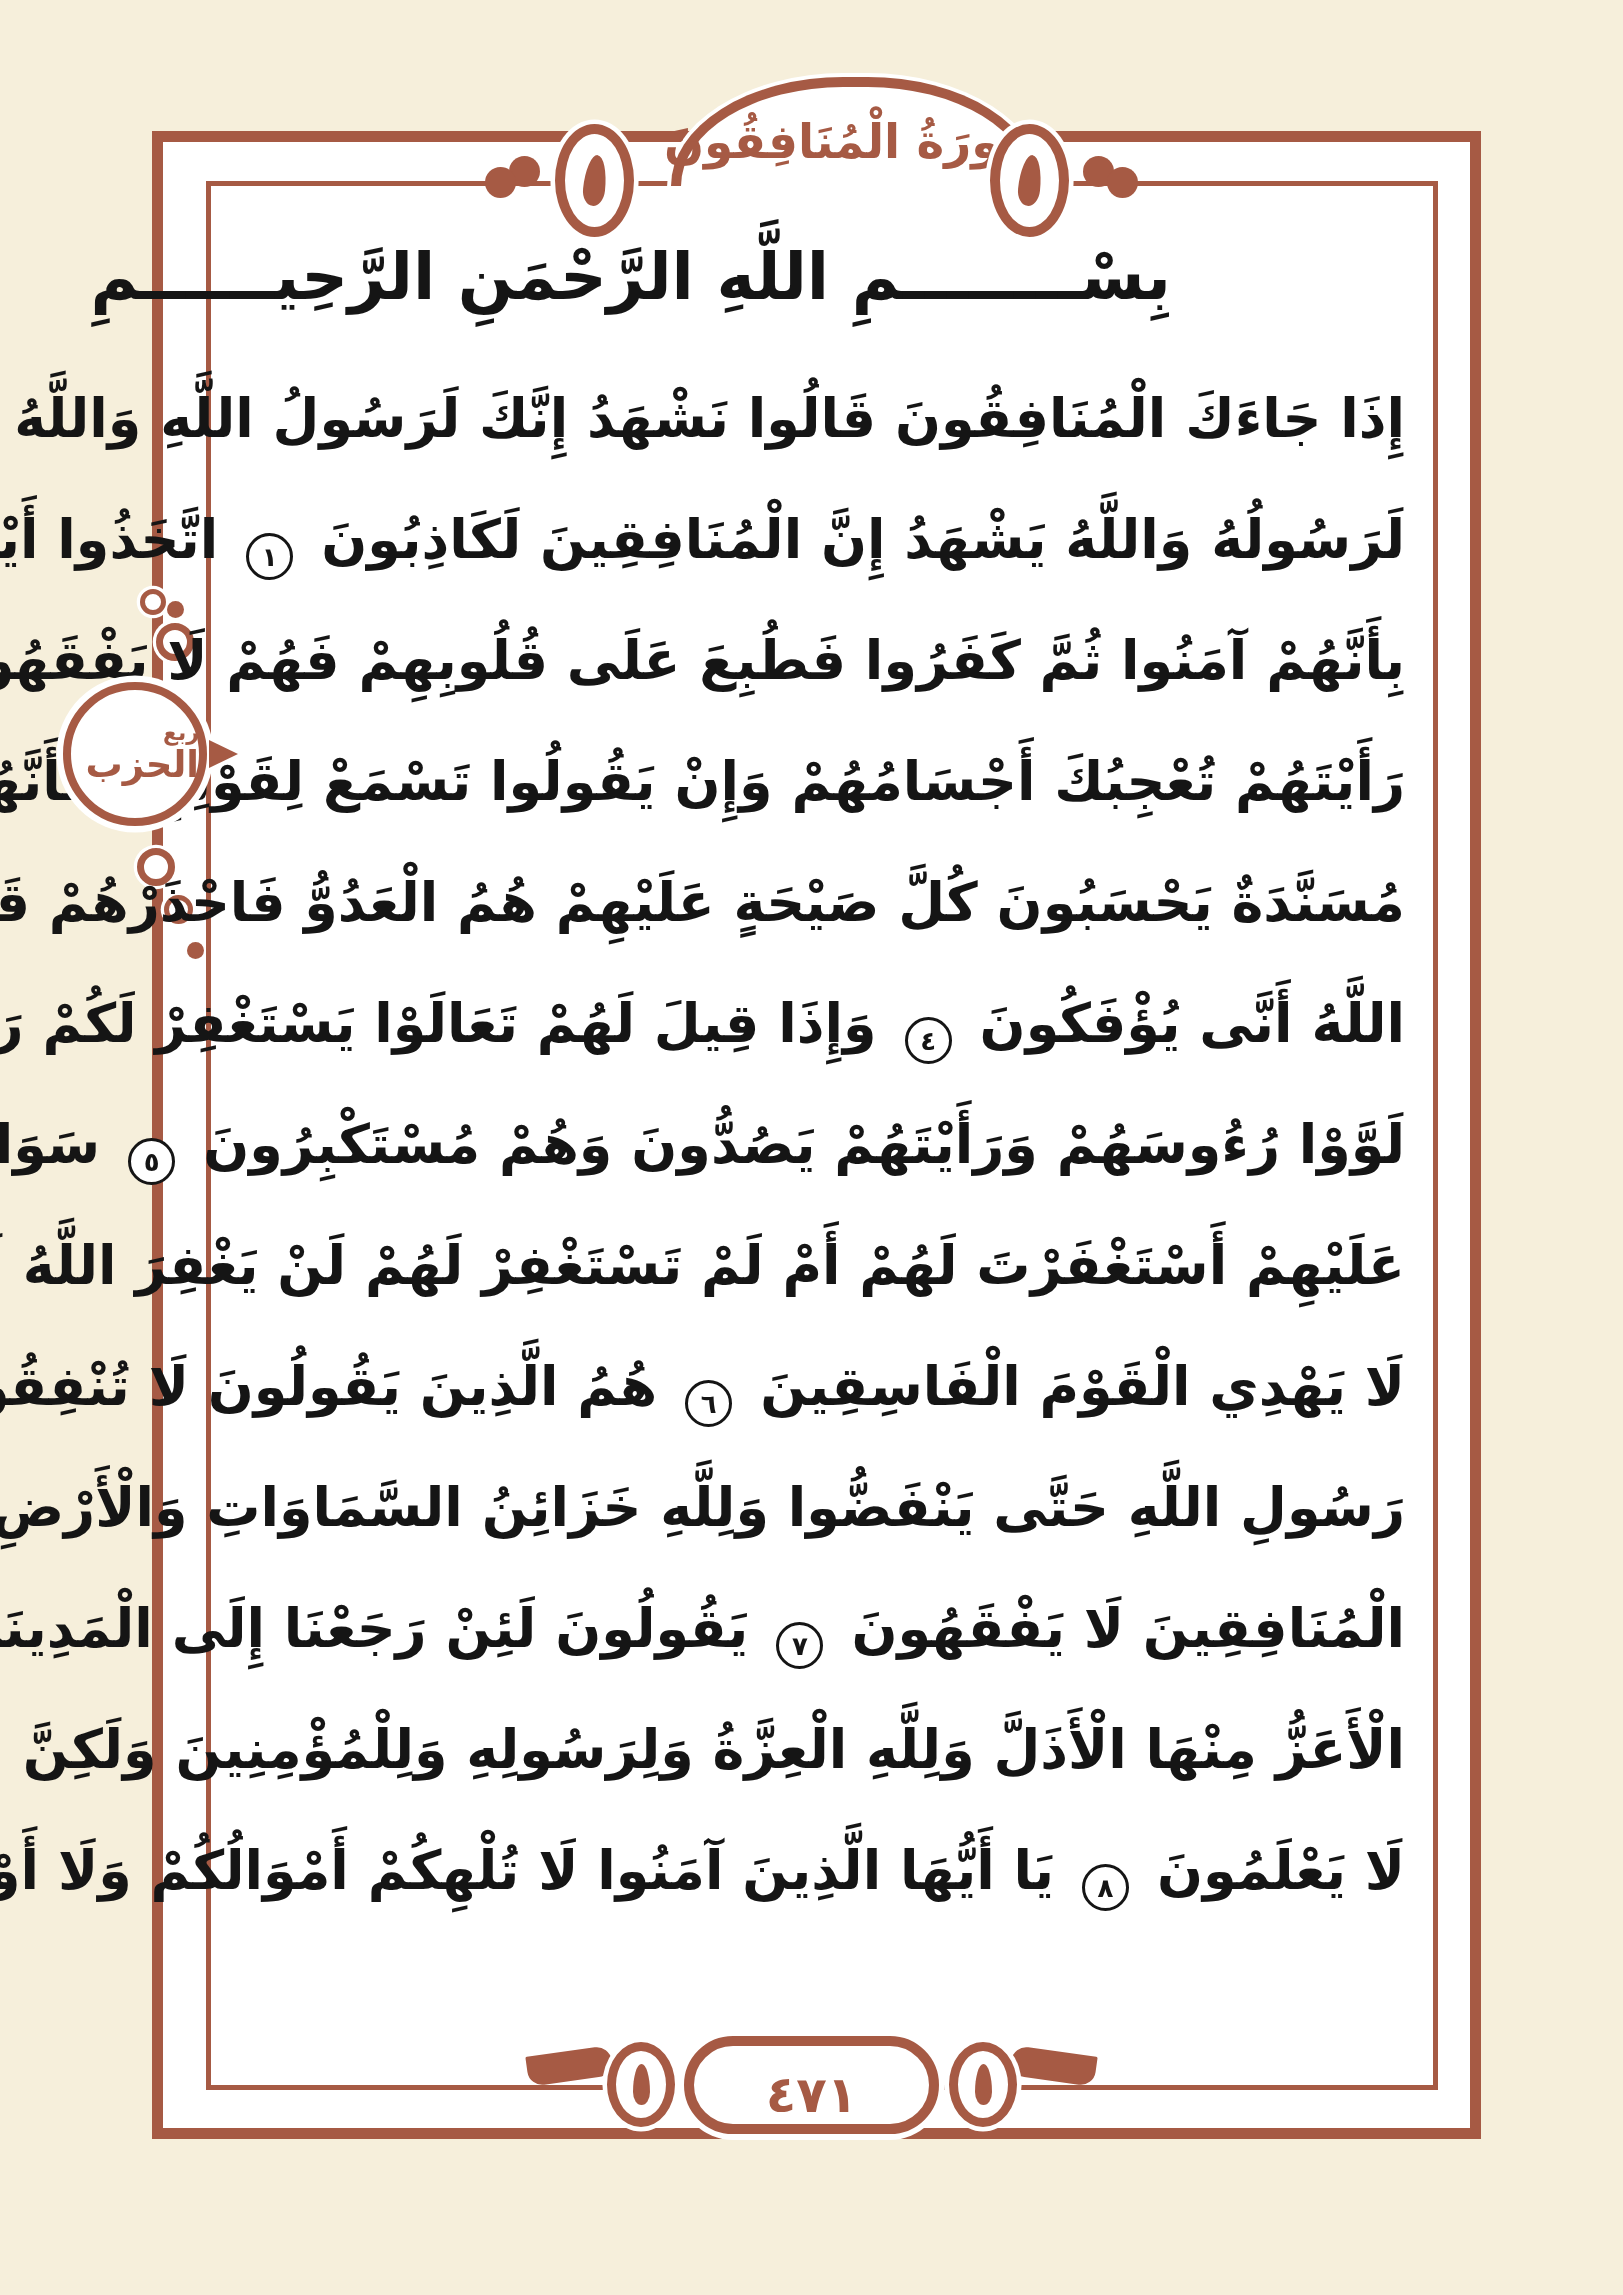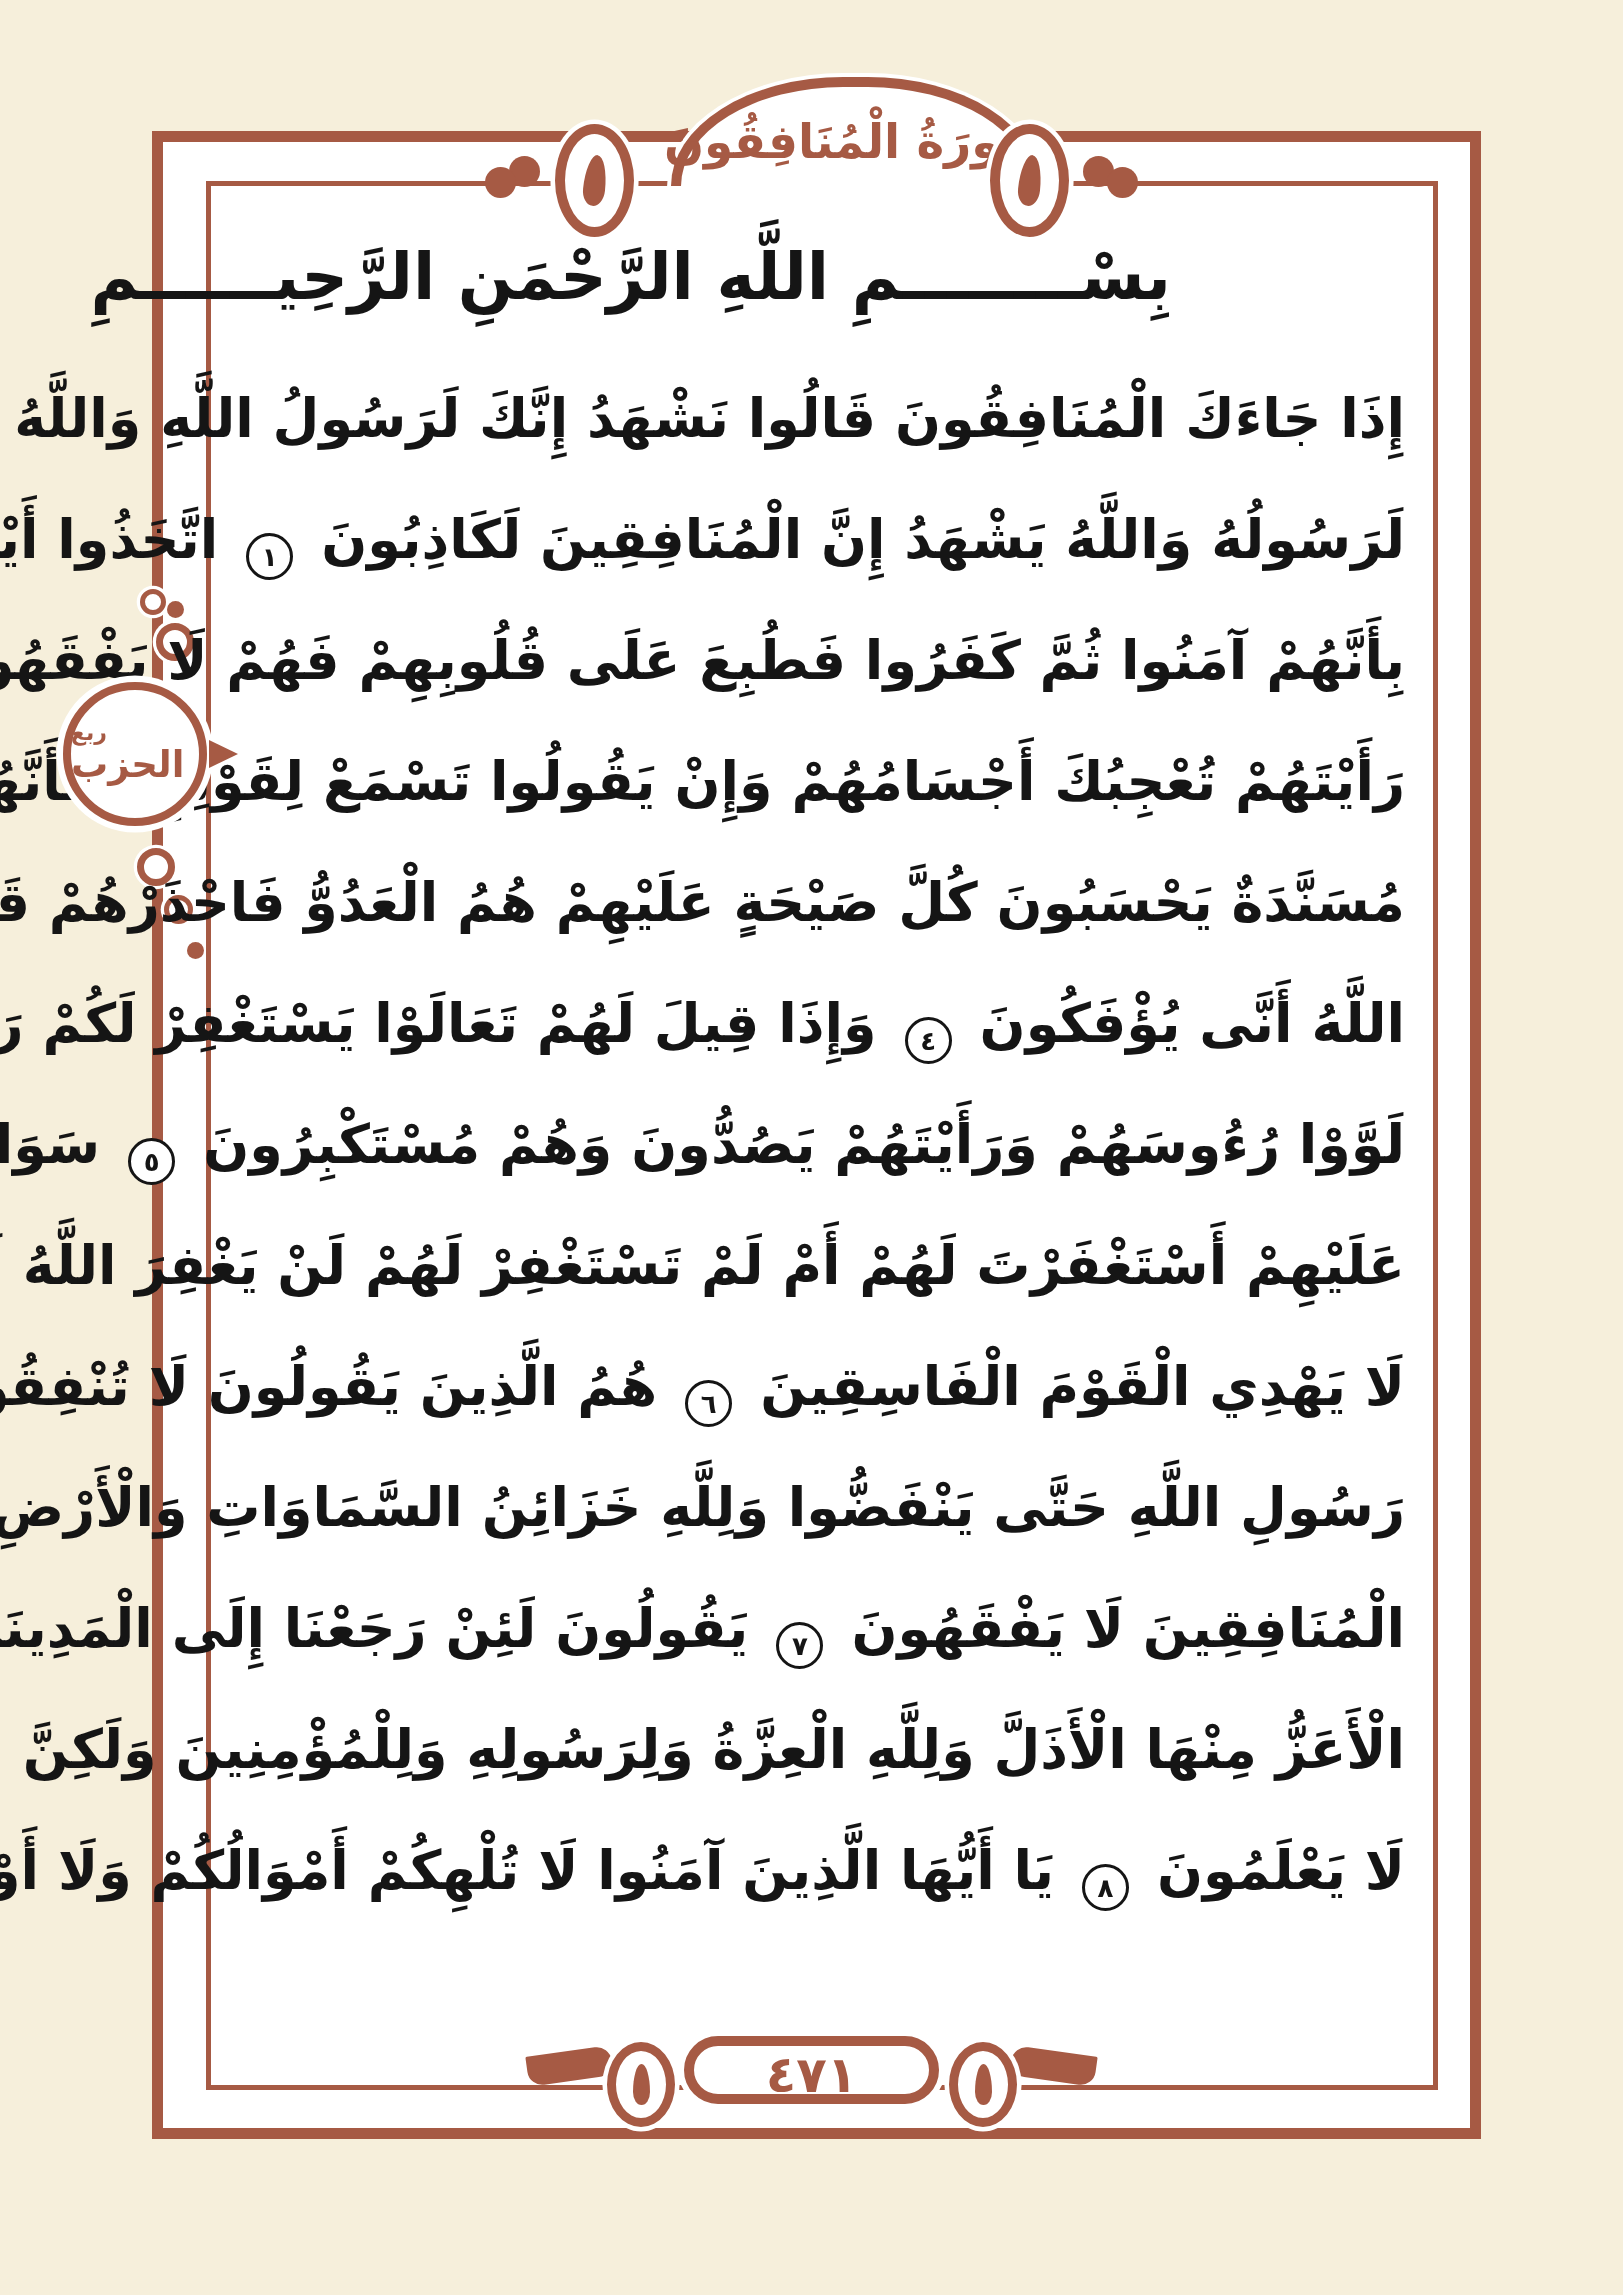--- a/index.html
+++ b/index.html
@@ -74,21 +74,21 @@
   .bump-l1{left:509px;top:156px;} .bump-l2{left:485px;top:167px;}
   .bump-r1{left:1083px;top:156px;} .bump-r2{left:1107px;top:167px;}
 
   
   .hizb-circle{
     left:63px; top:682px; width:144px; height:144px;
     border:8.5px solid var(--accent);
     border-radius:50%;
     background:var(--field);
     z-index:5;
-    display:flex;flex-direction:column;align-items:flex-end;justify-content:center;
+    display:flex;flex-direction:column;align-items:flex-start;justify-content:center;
     box-shadow:0 0 0 6.5px var(--field);
     text-align:center;
   }
   .hizb-top {color:var(--accent);font-size:22px;font-weight:bold;line-height:1;}
   .hizb-main{color:var(--accent);font-size:37px;font-weight:bold;line-height:1.15;}
   .thorn{
     left:209px; top:740px; width:0;height:0;
     border-top:14.4px solid transparent;
     border-bottom:14.4px solid transparent;
     border-right:none;
@@ -142,26 +142,26 @@
     background:var(--field);
     align-items:center;justify-content:center;
     font-size:26px;font-weight:bold;color:var(--ink);
     vertical-align:-7.9px;
     margin:0 9.2px;
     line-height:normal;
   }
 
   
   .pill{
-    left:684px; top:2036px; width:255px; height:68px;
+    left:684px; top:2036px; width:255px; height:98px;
     border:10.5px solid var(--accent);
     border-radius:52px;
     background:var(--field);
     z-index:5;
-    display:flex;align-items:flex-start;justify-content:center;
+    display:flex;align-items:flex-end;justify-content:center;
     box-shadow:0 0 0 5.9px var(--field);
   }
   .page-num{
     color:var(--accent);
     font-size:50px;font-weight:bold;
     letter-spacing:3.9px;
   }
   .oval-f{
     width:68px;height:85px;
     border:9.2px solid var(--accent);

